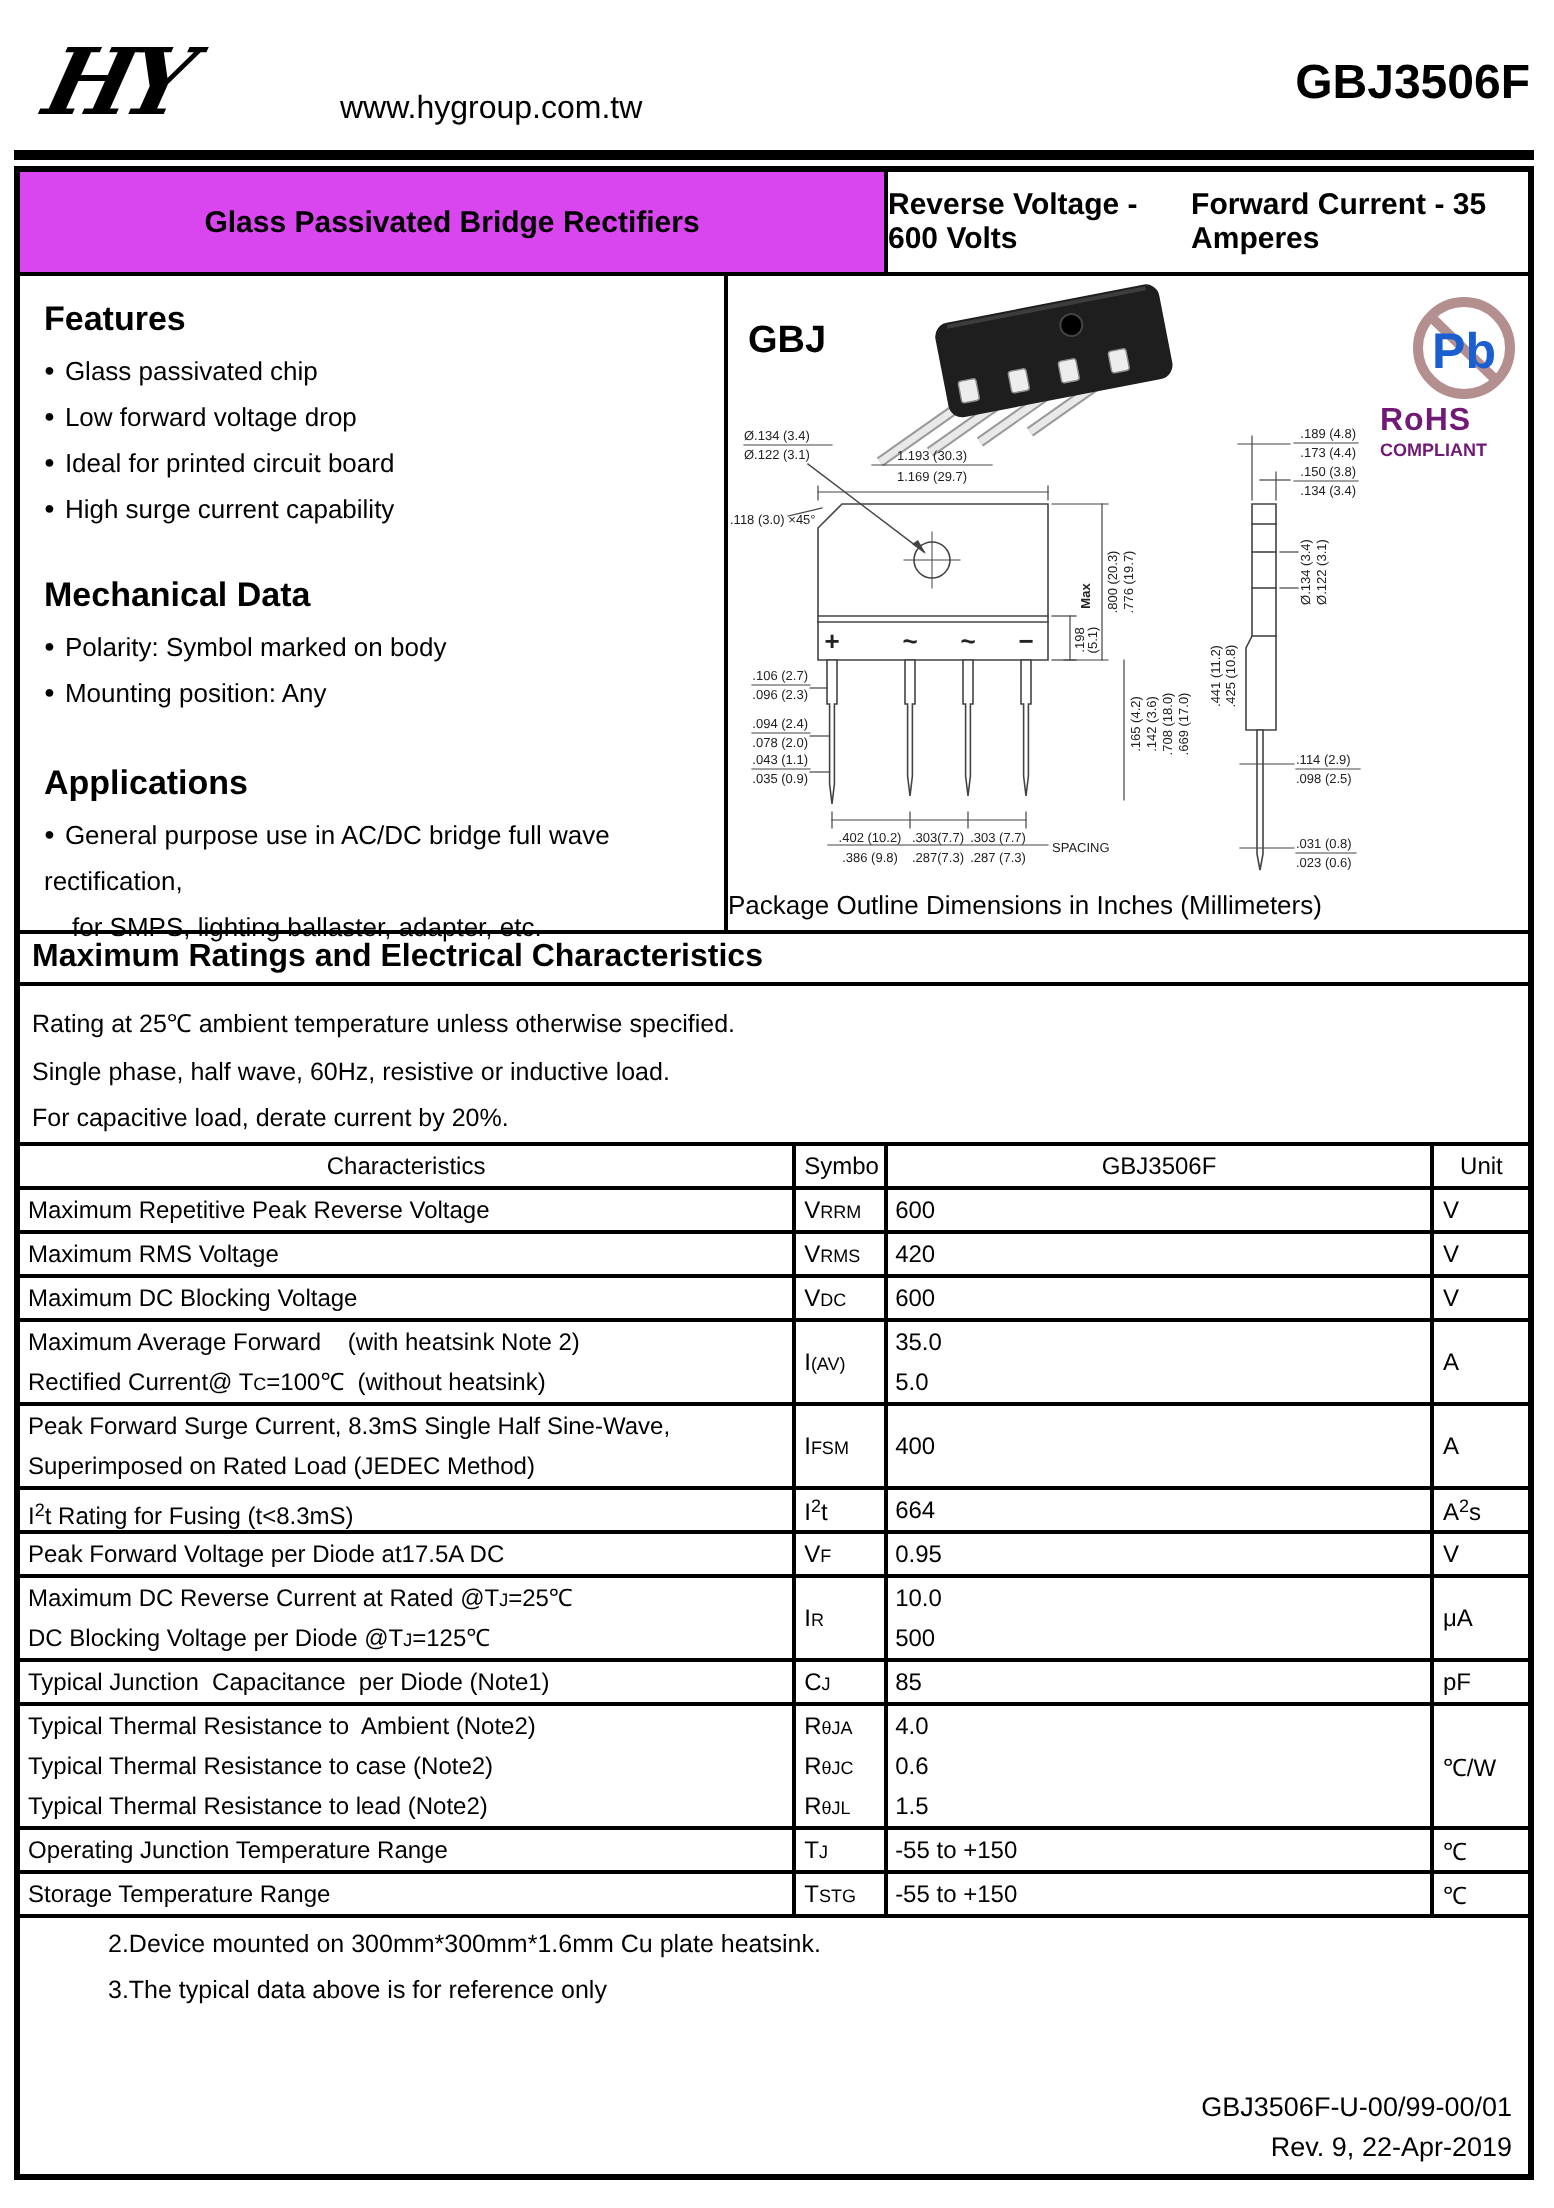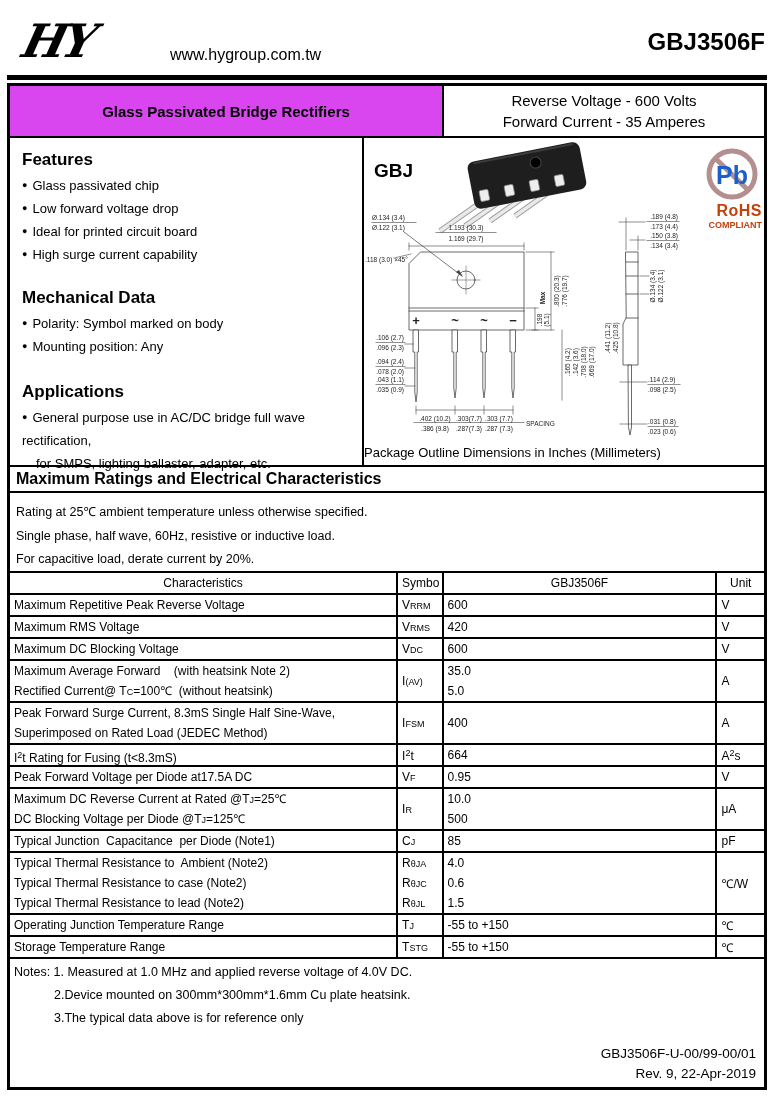--- a/index.html
+++ b/index.html
@@ -15,37 +15,37 @@
   .hdr-bar{position:absolute;left:7px;top:75px;width:760px;height:5px;background:#000}
 
   
   .page-box{position:absolute;left:7px;top:83px;width:754px;height:1001px;
             border:3px solid #000}
 
   .title-row{display:flex;height:50px;border-bottom:2px solid #000}
   .title-left{width:432px;border-right:2px solid #000;background:#d946ef;
               display:flex;align-items:center;justify-content:center;
               font-weight:bold;font-size:15px}
-  .title-right{flex:1;display:flex;flex-direction:column;justify-content:space-evenly;
-               align-items:center;font-weight:normal;font-size:15px;padding:2px 0}
+  .title-right{flex:1;display:flex;justify-content:space-evenly;
+               align-items:center;font-weight:bold;font-size:15px;padding:2px 0}
 
   .content-row{display:flex;height:327px;border-bottom:2px solid #000}
   .feat-col{width:354px;border-right:2px solid #000;padding:12px 0 0 12px;box-sizing:border-box}
   .sec-h{font-size:17px;font-weight:bold;margin:0 0 4px 0}
   .feat-item{font-size:13px;line-height:23px}
   .blt{font-size:9px;margin-right:5px;vertical-align:2px}
   .mt1{margin-top:22px}.mt2{margin-top:24px}
   .app2{padding-left:14px}
 
   .pkg-col{flex:1;position:relative}
   .gbj-label{position:absolute;left:10px;top:22px;font-size:19px;font-weight:bold}
   .pkg3d{position:absolute;left:44px;top:0}
   .pb-svg{position:absolute;right:4px;top:8px}
-  .rohs{position:absolute;right:2px;top:64px;width:72px;text-align:right;
-        color:#c2410c;font-weight:bold}
+  .rohs{position:absolute;right:2px;top:64px;width:72px;text-align:left;
+        color:#701a75;font-weight:bold}
   .rohs-1{font-size:16px;letter-spacing:0.5px}
   .rohs-2{font-size:9px}
   .dims-svg{position:absolute;left:0;top:72px}
   .pkg-caption{position:absolute;bottom:5px;width:100%;text-align:left;font-size:13px}
 
   
   .ratings-h{font-size:16px;font-weight:bold;padding:3px 6px;border-bottom:2px solid #000}
   .ratings-desc{padding:1px 6px;font-size:12.5px;height:76px}
   .ratings-desc p{margin:9px 0}
 
@@ -425,21 +425,20 @@
       <td class="ctr"><span><span>T</span><span class="ss">STG</span></span></td>
       <td class="ctr">
             <div class="ln">-55 to +150</div>
           </td>
       <td class="ctr"><span>℃</span></td>
     </tr>
   </tbody>
     </table>
 
   <div class="notes">
-    <div>Notes: 1. Measured at 1.0 MHz and applied reverse voltage of 4.0V DC.</div>
     <div class="nind">2.Device mounted on 300mm*300mm*1.6mm Cu plate heatsink.</div>
     <div class="nind n3">3.The typical data above is for reference only</div>
   </div>
 
   <div class="footer">
     <div>GBJ3506F-U-00/99-00/01</div>
     <div>Rev. 9, 22-Apr-2019</div>
   </div>
 </div>
 

